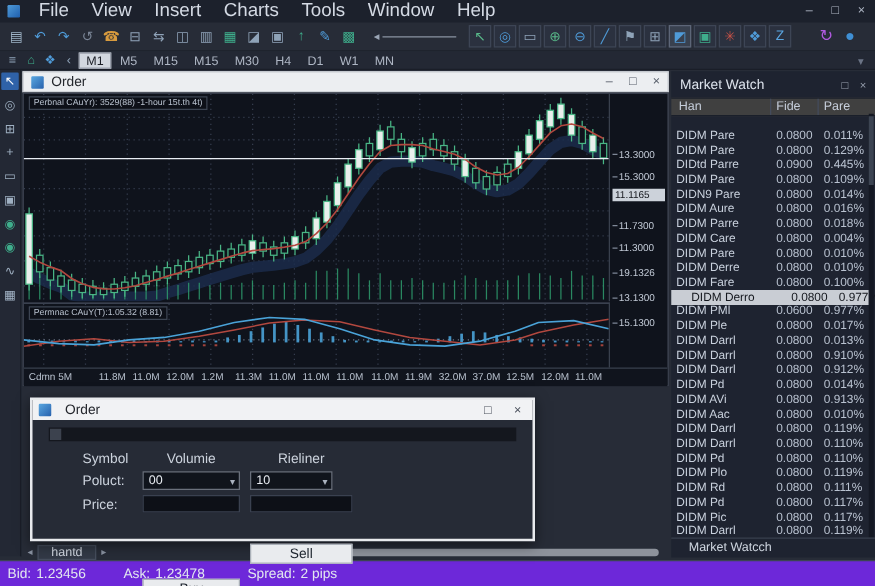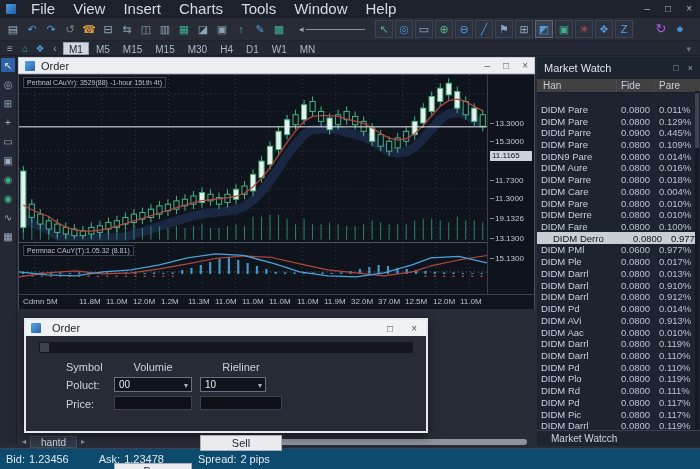--- a/index.html
+++ b/index.html
@@ -103,21 +103,21 @@
   .mw-scroll i{position:absolute;left:0;right:0;top:2px;height:55px;background:#3c4452;}
   .mw-tab{position:absolute;left:0;right:0;bottom:0;height:15px;border-top:1px solid #39404d;
           display:flex;align-items:center;}
   .mw-tab span{font-size:10px;color:#cfd6e0;margin-left:14px;}
   
   .bottom-tabbar{position:absolute;left:18px;top:435px;width:517px;height:13px;display:flex;align-items:center;}
   .bt-arrow{color:#8a93a2;font-size:8px;margin:0 4px;}
   .bt-tab{height:12px;line-height:12px;padding:0 10px;background:#323946;border:1px solid #454d5c;
           color:#d2d8e2;font-size:10px;box-sizing:border-box;}
   .bt-scroll{position:absolute;left:232px;right:8px;top:4px;height:6px;background:#8d929b;border-radius:3px;}
-  .status-bar{position:absolute;left:0;top:448px;width:700px;height:21px;background:#0c4a6e;
+  .status-bar{position:absolute;left:0;top:448px;width:700px;height:21px;background:#6d28d9;
               border-top:1px solid #3c4452;display:flex;align-items:center;padding-left:6px;box-sizing:border-box;}
   .status-item{font-size:11px;color:#e2e7ef;}
   .status-item b{font-weight:normal;margin-right:4px;}
   .st-bid{margin-right:0;}
   .st-ask{margin-left:30px;}
   .st-spread{margin-left:34px;}
 </style>
 </head>
 <body>
 

